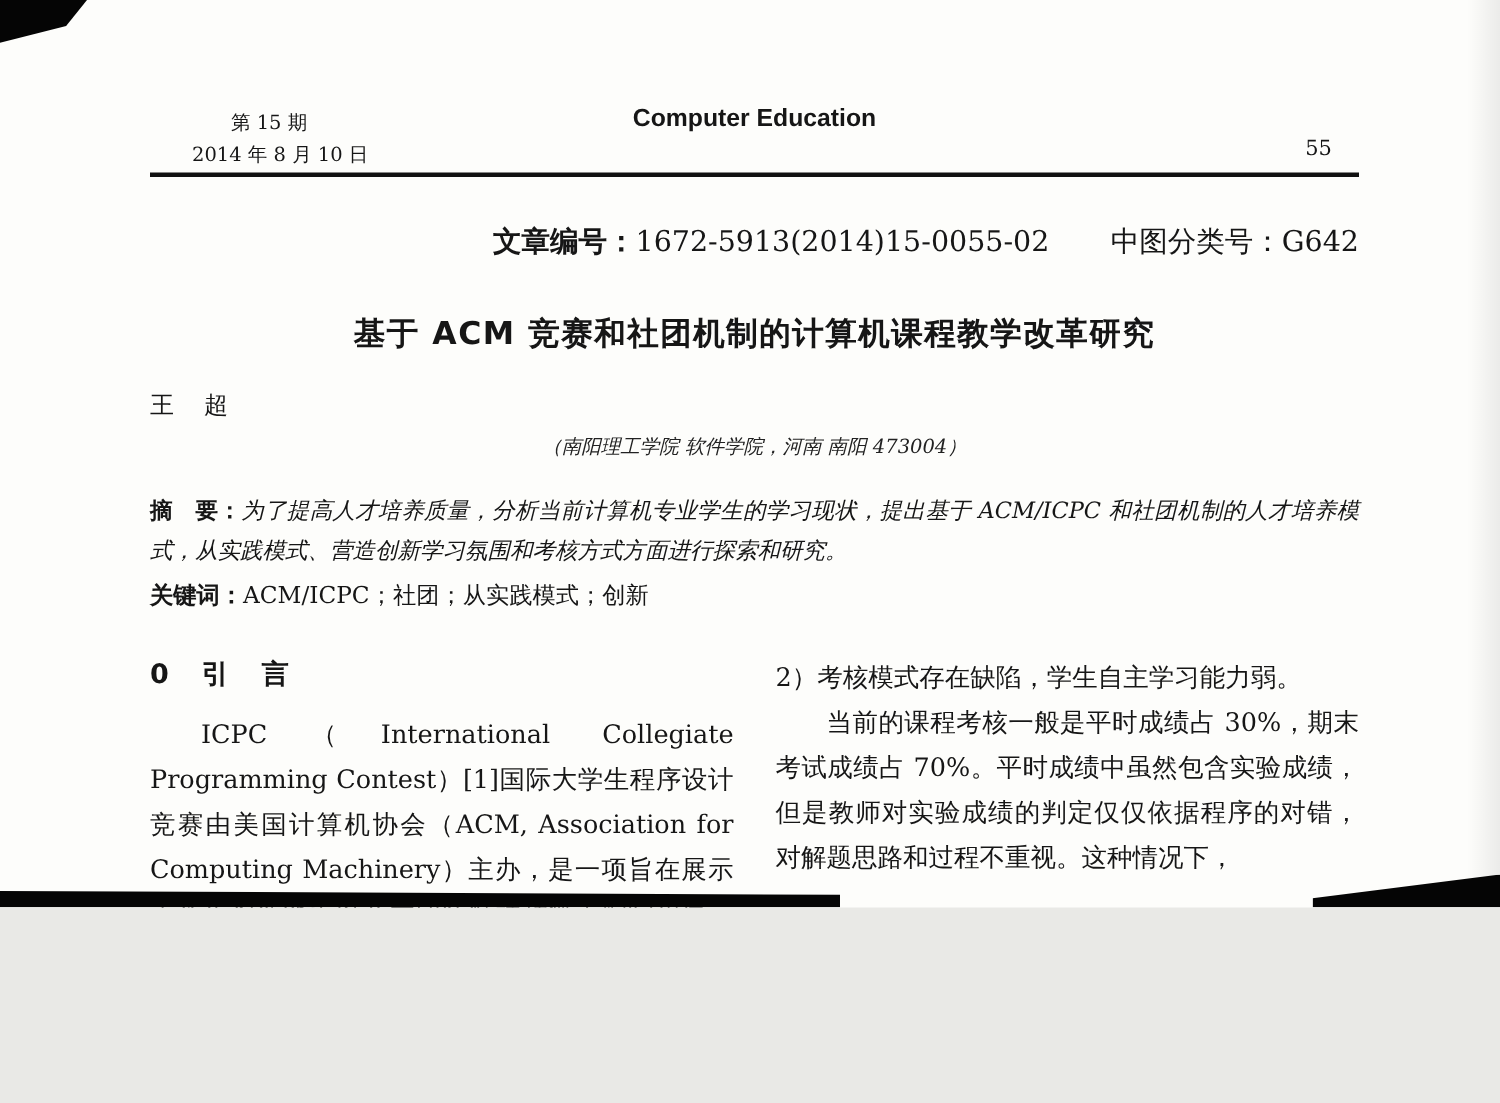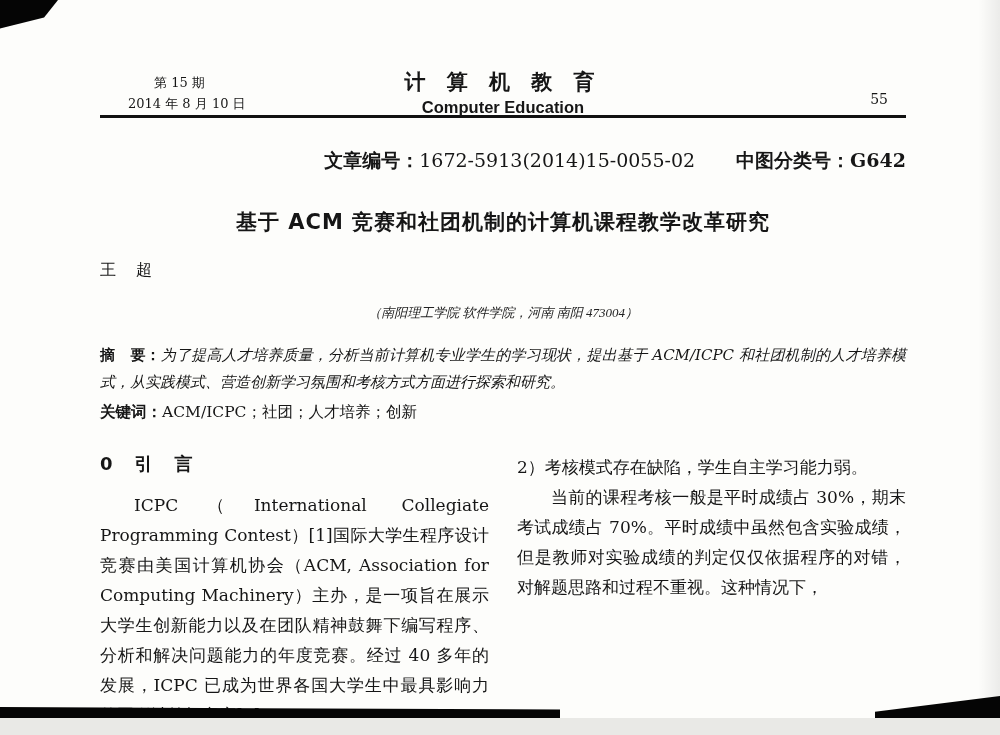--- a/index.html
+++ b/index.html
@@ -1,19 +1,19 @@
 <!DOCTYPE html>
 <html><head>
 <meta charset="utf-8">
 <style>
   * { margin:0; padding:0; box-sizing:border-box; }
   html,body { background:#e9e9e6; }
   body { width:1000px; height:735px; font-family:"DejaVu Serif","Liberation Serif",serif; }
   .page {
-    position:relative; width:1000px; height:718px;
+    position:relative; width:1000px; height:605px;
     background:#fdfdfb; overflow:hidden; color:#161616;
   }
   .edge-shade-right {
     position:absolute; top:0; right:0; width:22px; height:100%;
     background:linear-gradient(to right, rgba(0,0,0,0), rgba(0,0,0,0.07));
     pointer-events:none;
   }
   
   .artifact { position:absolute; background:#050505; }
   .artifact-top-left { left:0; top:0; width:58px; height:30px;
@@ -32,27 +32,27 @@
   .journal-titles { position:absolute; left:0; right:0; top:8px; text-align:center; }
   .journal-cn { font-size:21px; font-weight:bold; letter-spacing:7px;
     font-family:"DejaVu Sans","Liberation Sans",sans-serif; }
   .journal-en { font-size:16.5px; font-weight:bold; margin-top:2px;
     font-family:"Liberation Sans","DejaVu Sans",sans-serif; }
   .page-num { position:absolute; right:18px; bottom:8px; font-size:14px; }
 
   
   .meta-row { display:flex; justify-content:flex-end; margin-top:30px; font-size:19px;gap:41px; }
   .meta-label { font-weight:bold; }
-  .meta-clc { font-weight:bold; }
+  .meta-clc { font-weight:normal; }
 
   
   .article-title { margin-top:34px; text-align:center; font-size:21px; font-weight:bold;
     letter-spacing:1px; font-family:"DejaVu Sans","Liberation Sans",sans-serif; }
   .author { margin-top:24px; text-align:left; font-size:16px; letter-spacing:2px; }
-  .affiliation { margin-top:23px; text-align:center; font-size:13px; font-style:italic; color:#222;font-family:Liberation Serif, serif; }
+  .affiliation { margin-top:8px; text-align:center; font-size:13px; font-style:italic; color:#222; }
 
   
   .abstract { margin-top:20px; font-size:15px; line-height:27px; text-align:justify; }
   .abstract .label { font-weight:bold; font-style:normal;
     font-family:"DejaVu Sans","Liberation Sans",sans-serif; }
   .abstract .text { font-style:italic; }
   .keywords { margin-top:3px; font-size:15.5px; line-height:27px; }
   .keywords .label { font-weight:bold;
     font-family:"DejaVu Sans","Liberation Sans",sans-serif; }
 
@@ -70,21 +70,20 @@
 <div class="page" data-name="scanned-paper-page">
 
   <div class="content" data-name="page-content">
 
     <div class="header" data-name="journal-header">
       <div class="issue-info" data-name="issue-info">
         <div class="issue-no" data-name="issue-number">第 15 期</div>
         <div class="issue-date" data-name="issue-date">2014 年 8 月 10 日</div>
       </div>
       <div class="journal-titles" data-name="journal-titles">
-        <div class="journal-cn" data-name="journal-title-cn">计 算 机 教 育</div>
         <div class="journal-en" data-name="journal-title-en">Computer Education</div>
       </div>
       <div class="page-num" data-name="page-number">55</div>
     </div>
 
     <div class="meta-row" data-name="article-meta-row">
       <div class="meta-left" data-name="article-number">
         <span class="meta-label" data-name="article-number-label">文章编号：</span><span data-name="article-number-value">1672-5913(2014)15-0055-02</span>
       </div>
       <div class="meta-clc" data-name="clc-number">中图分类号：G642</div>
@@ -93,21 +92,21 @@
     <h1 class="article-title" data-name="article-title">基于 ACM 竞赛和社团机制的计算机课程教学改革研究</h1>
 
     <div class="author" data-name="author-name">王　超</div>
     <div class="affiliation" data-name="author-affiliation">（南阳理工学院 软件学院，河南 南阳 473004）</div>
 
     <p class="abstract" data-name="abstract-block">
       <span class="label" data-name="abstract-label">摘　要：</span><span class="text" data-name="abstract-text">为了提高人才培养质量，分析当前计算机专业学生的学习现状，提出基于 ACM/ICPC 和社团机制的人才培养模式，从实践模式、营造创新学习氛围和考核方式方面进行探索和研究。</span>
     </p>
 
     <p class="keywords" data-name="keywords-block">
-      <span class="label" data-name="keywords-label">关键词：</span><span data-name="keywords-text">ACM/ICPC；社团；人才培养；创新</span>
+      <span class="label" data-name="keywords-label">关键词：</span><span data-name="keywords-text">ACM/ICPC；社团；从实践模式；创新</span>
     </p>
 
     <div class="columns" data-name="two-column-body">
 
       <div class="col" data-name="left-column">
         <h2 class="section-heading" data-name="section-heading-introduction">0　引　言</h2>
         <div data-name="left-paragraphs">
             <p data-name="body-paragraph">ICPC（International Collegiate Programming Contest）[1]国际大学生程序设计竞赛由美国计算机协会（ACM, Association for Computing Machinery）主办，是一项旨在展示大学生创新能力以及在团队精神鼓舞下编写程序、分析和解决问题能力的年度竞赛。经过 40 多年的发展，ICPC 已成为世界各国大学生中最具影响力的国际计算机竞赛[2]。</p>
             <p data-name="body-paragraph">ICPC 竞赛模式注重学生创新能力和学习兴</p>
           </div>

